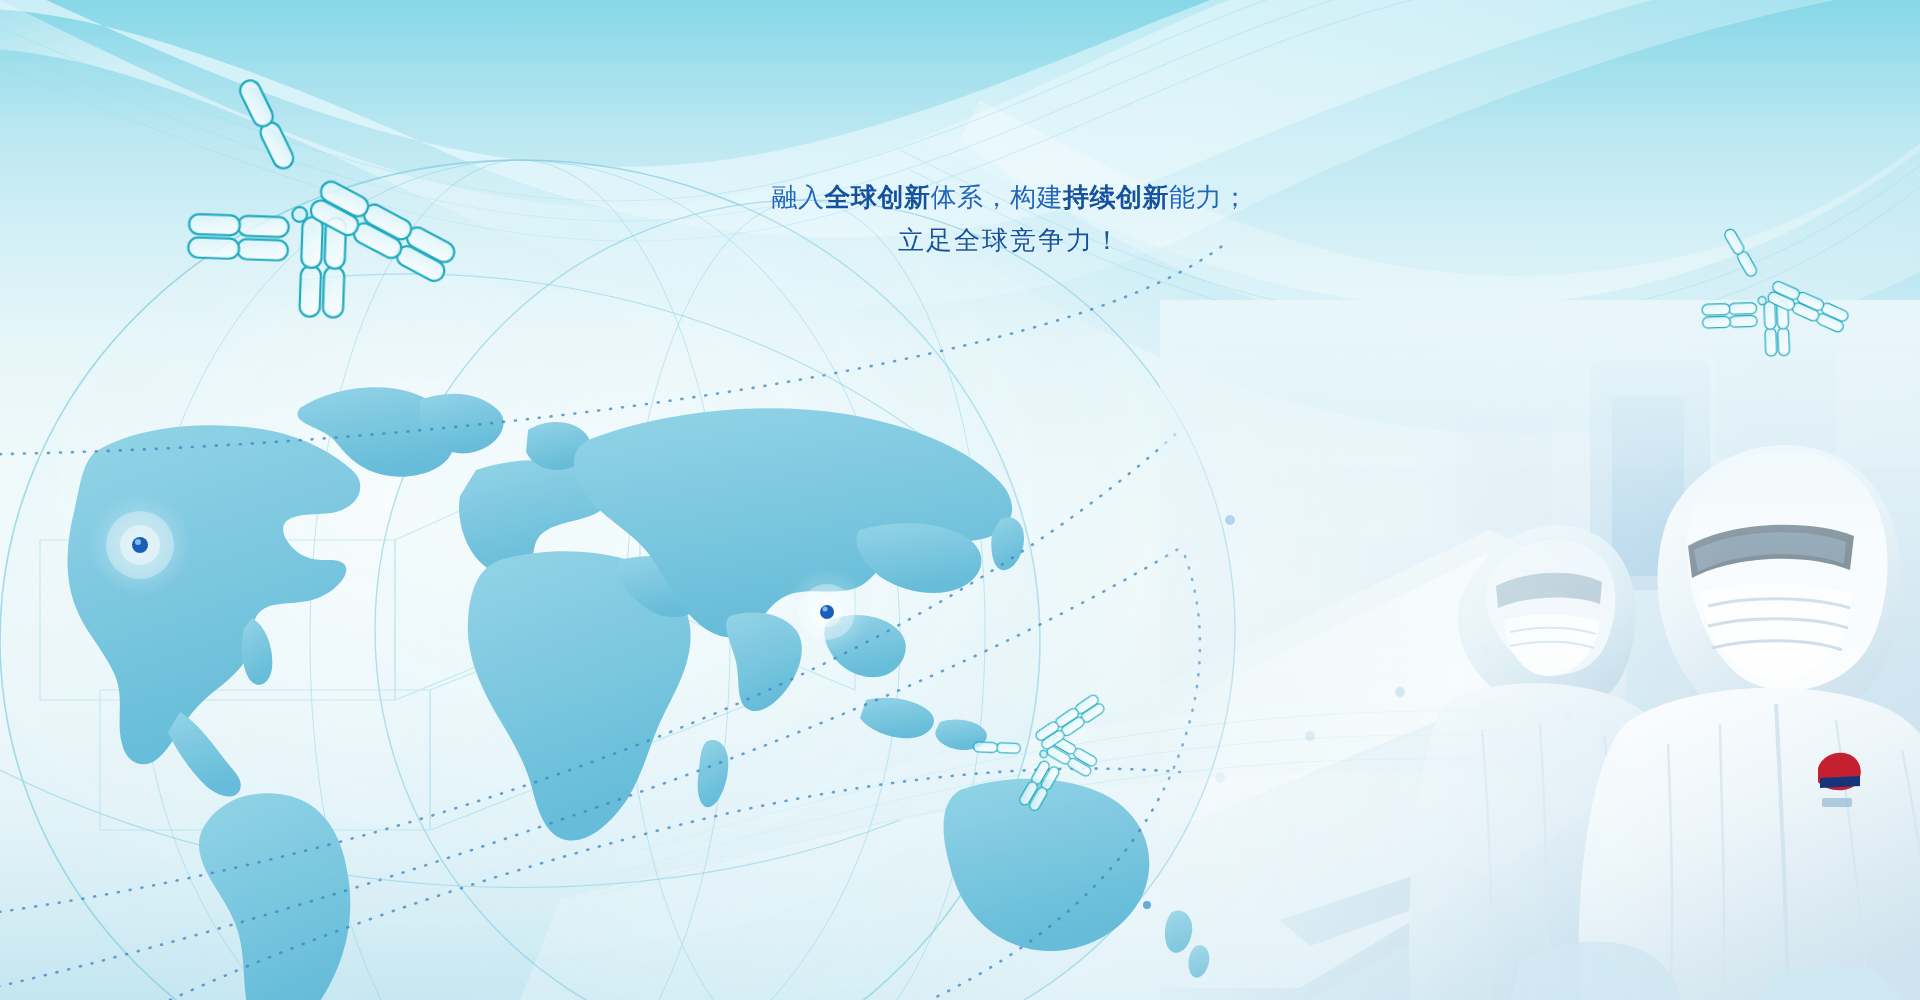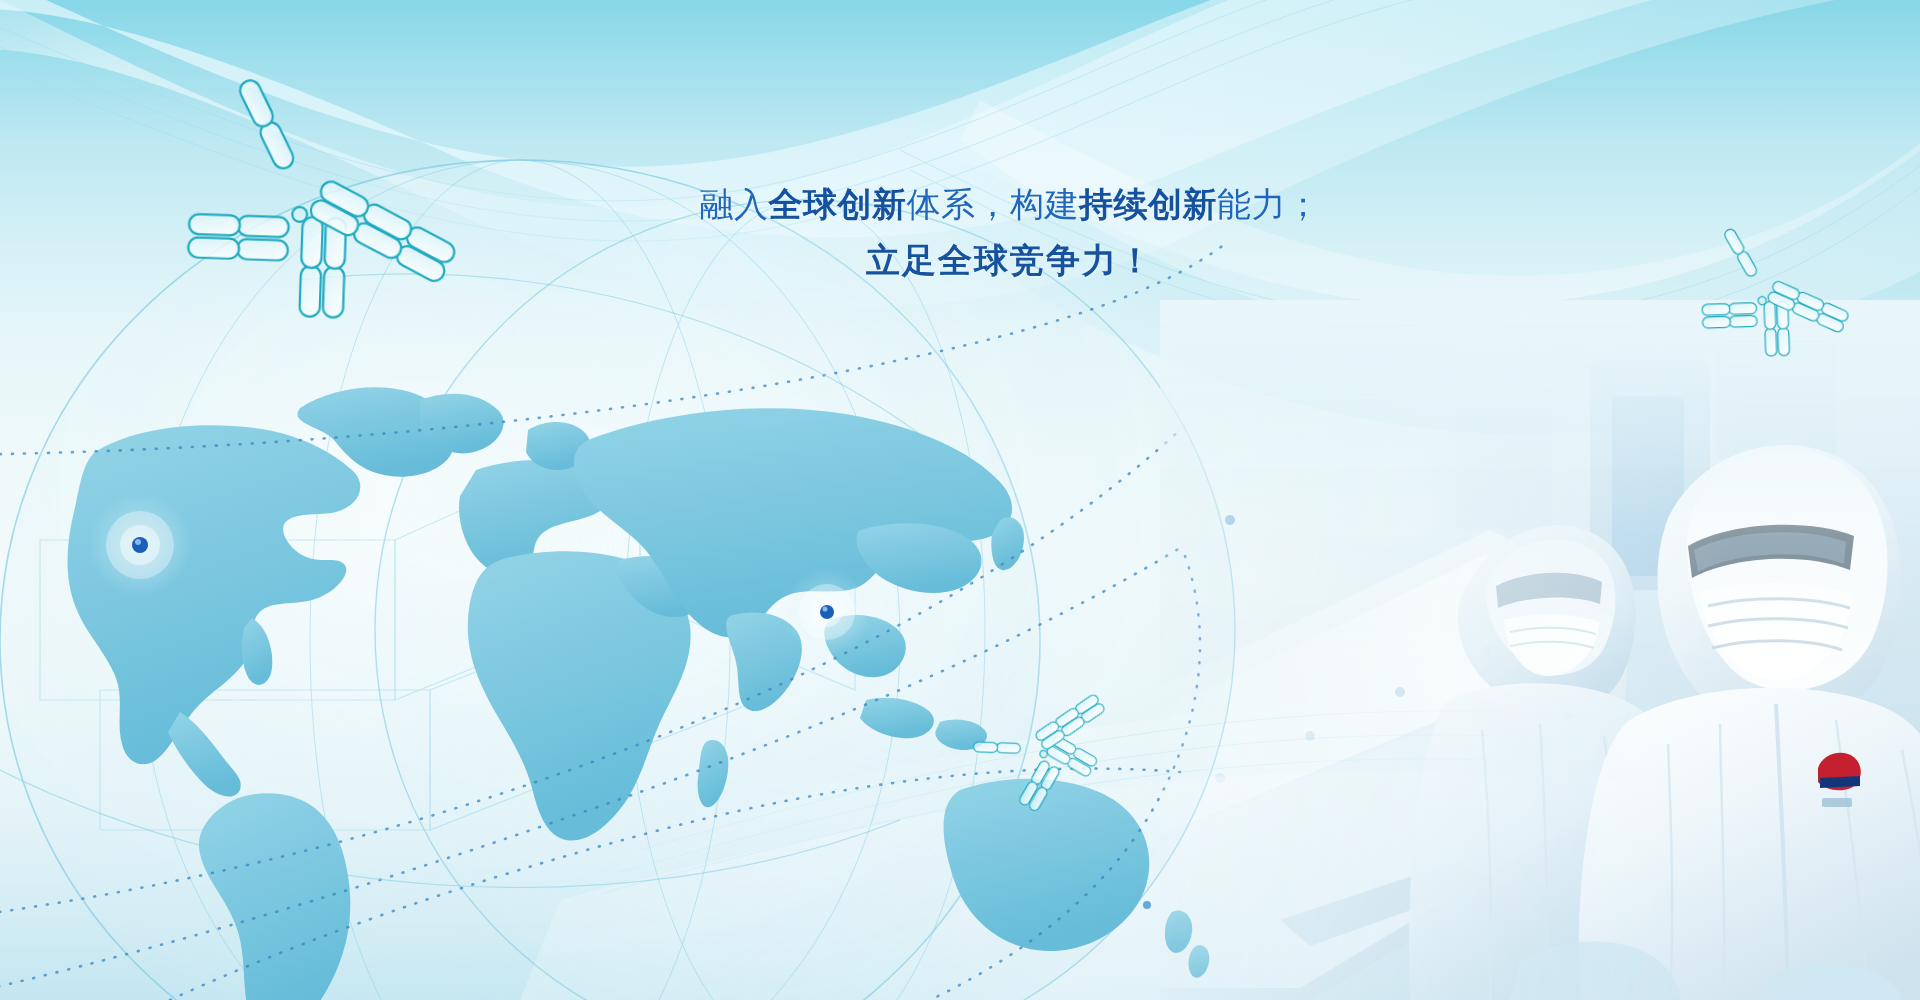--- a/index.html
+++ b/index.html
@@ -52,22 +52,22 @@
     position:absolute;
     left:560px; top:176px;
     width:900px;
     text-align:center;
     font-family:"Liberation Sans","DejaVu Sans", sans-serif;
     color:#1565c0;
     line-height:1.66;
     letter-spacing:.5px;
     text-shadow:0 1px 2px rgba(255,255,255,.55);
   }
-  #headline .line { white-space:nowrap; font-size:34px; font-weight:400; color:#1f66bd; }
-  #headline .line.l3 { font-weight:700; color:#16529e; letter-spacing:2px; }
+  #headline .line { white-space:nowrap; font-size:26px; font-weight:400; color:#1f66bd; }
+  #headline .line.l3 { font-weight:400; color:#16529e; letter-spacing:2px; }
   #headline b { font-weight:700; color:#14529f; }
 </style>
 </head>
 <body>
 
 <div id="banner">
 
   <svg class="layer" viewBox="0 0 1920 1000" preserveAspectRatio="none">
     <defs>
       <linearGradient id="wg1" x1="0" y1="0" x2="1" y2="0.4">

